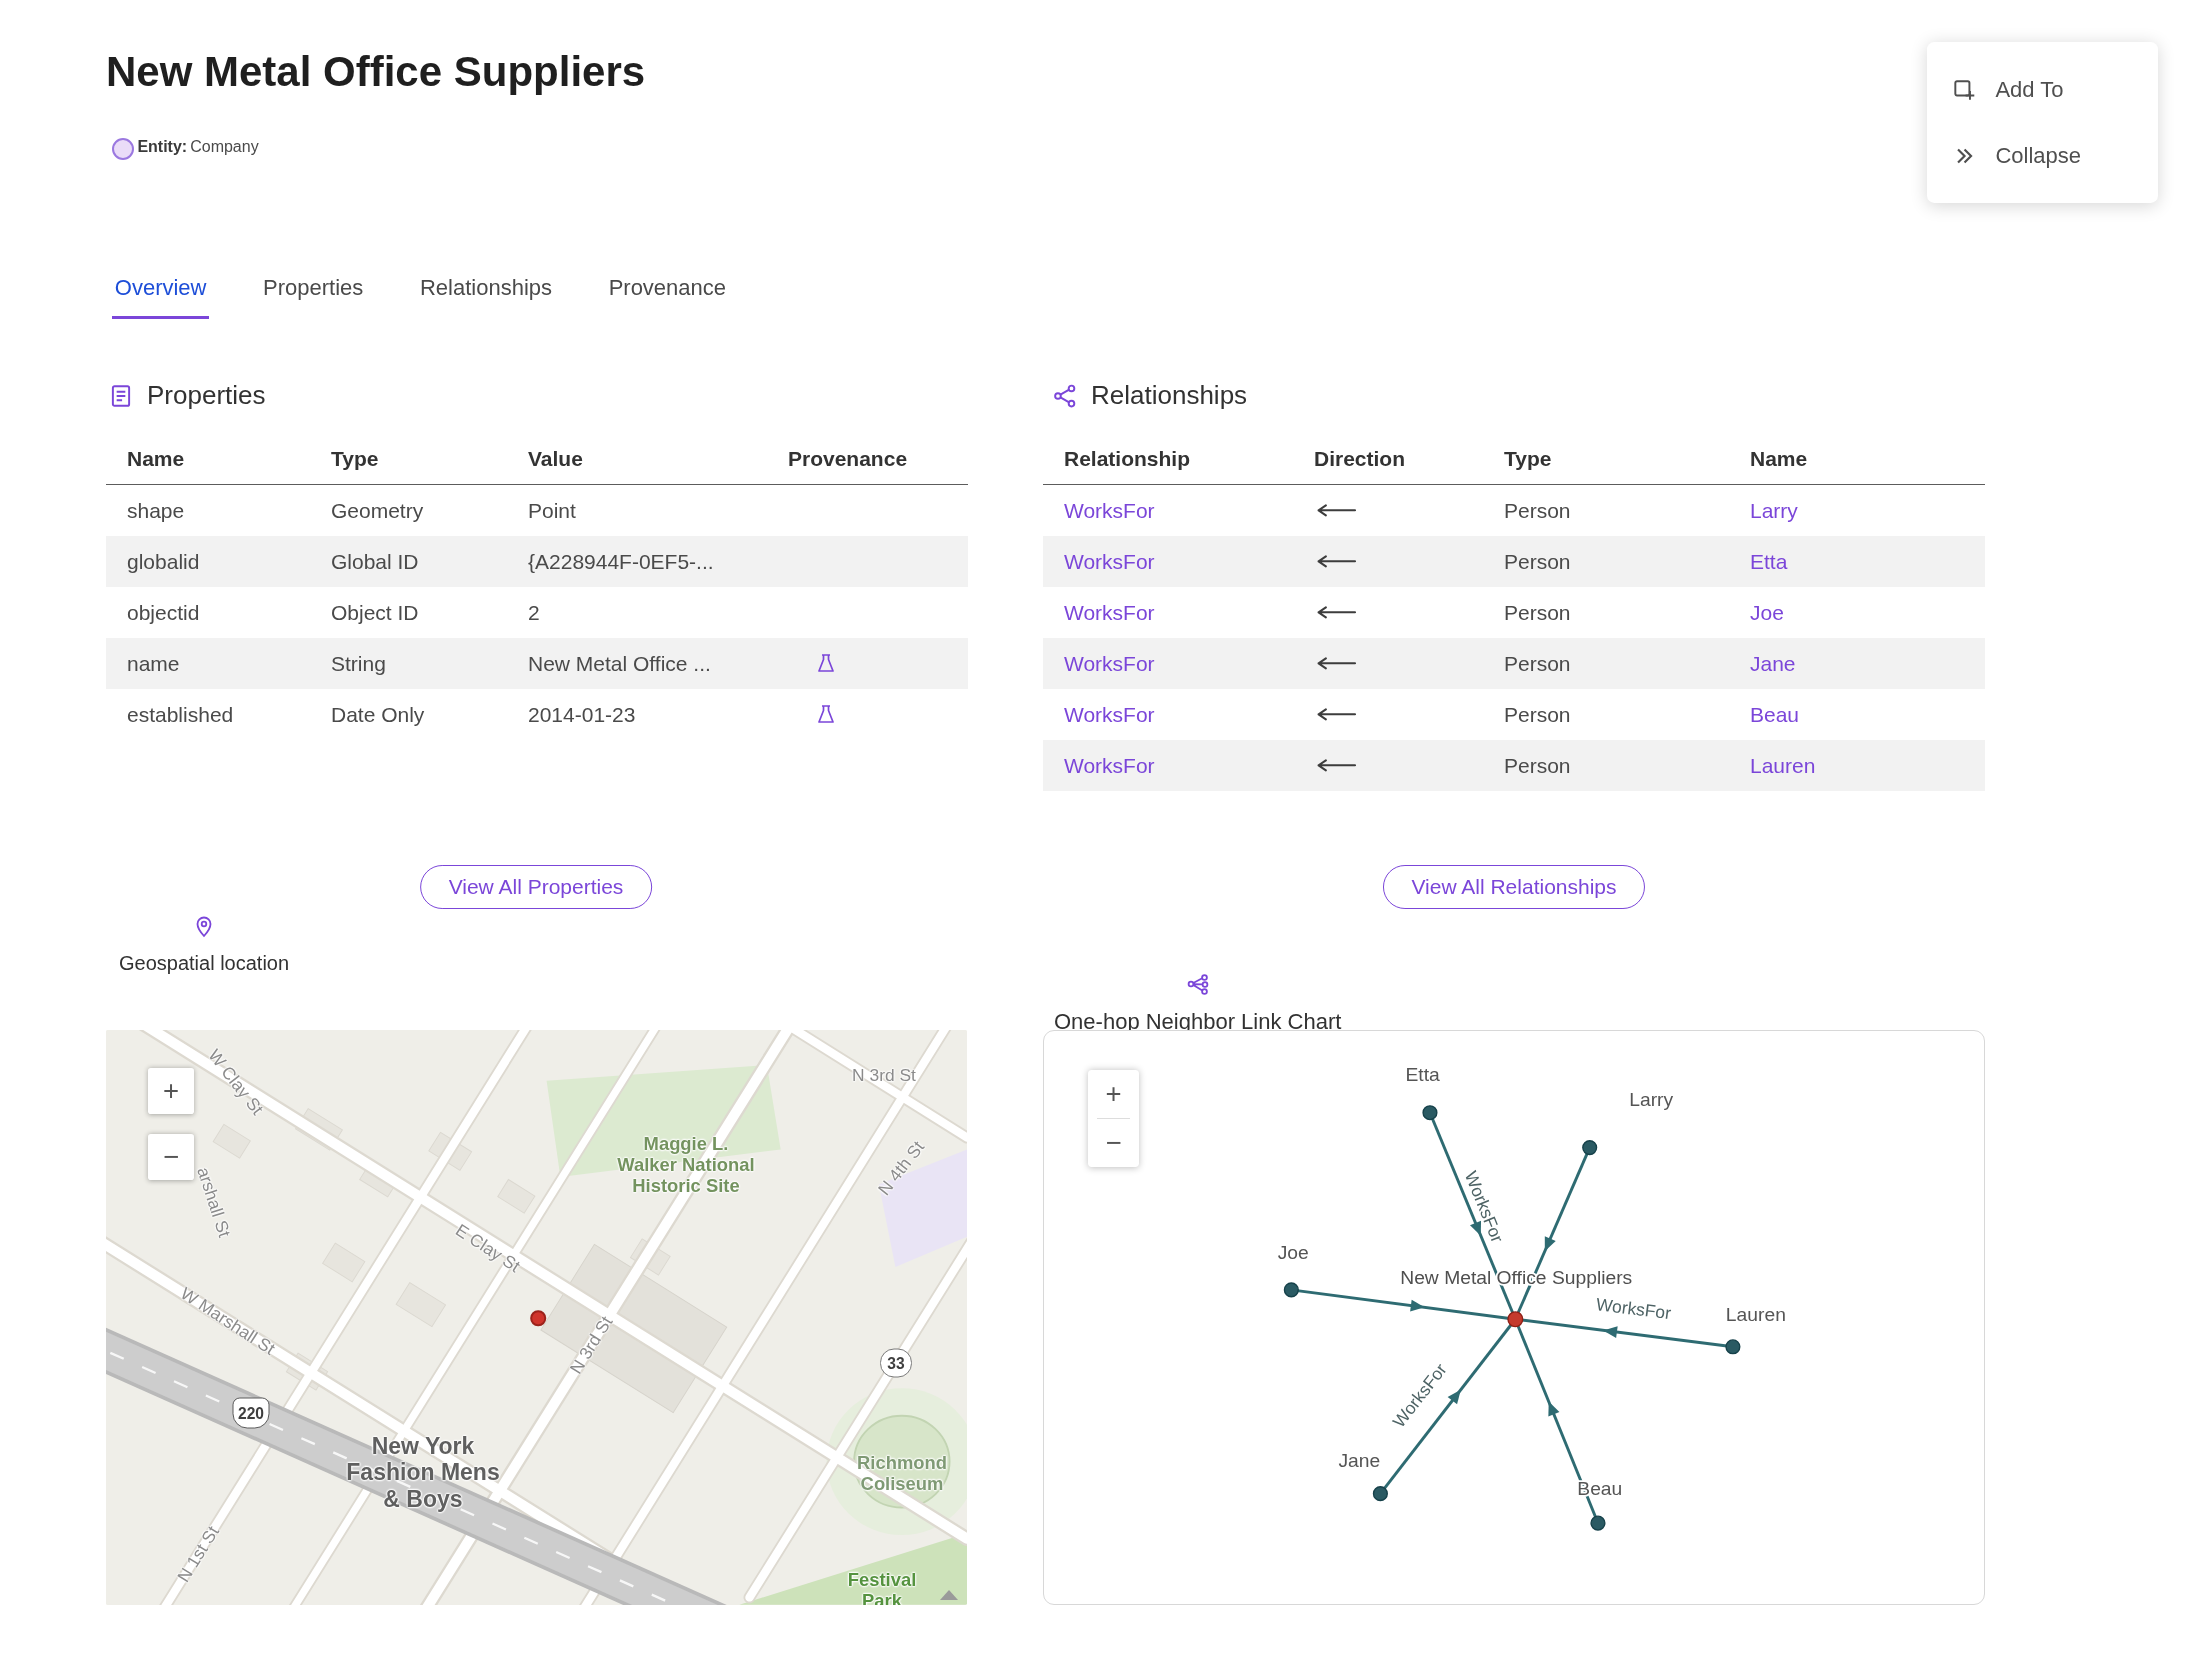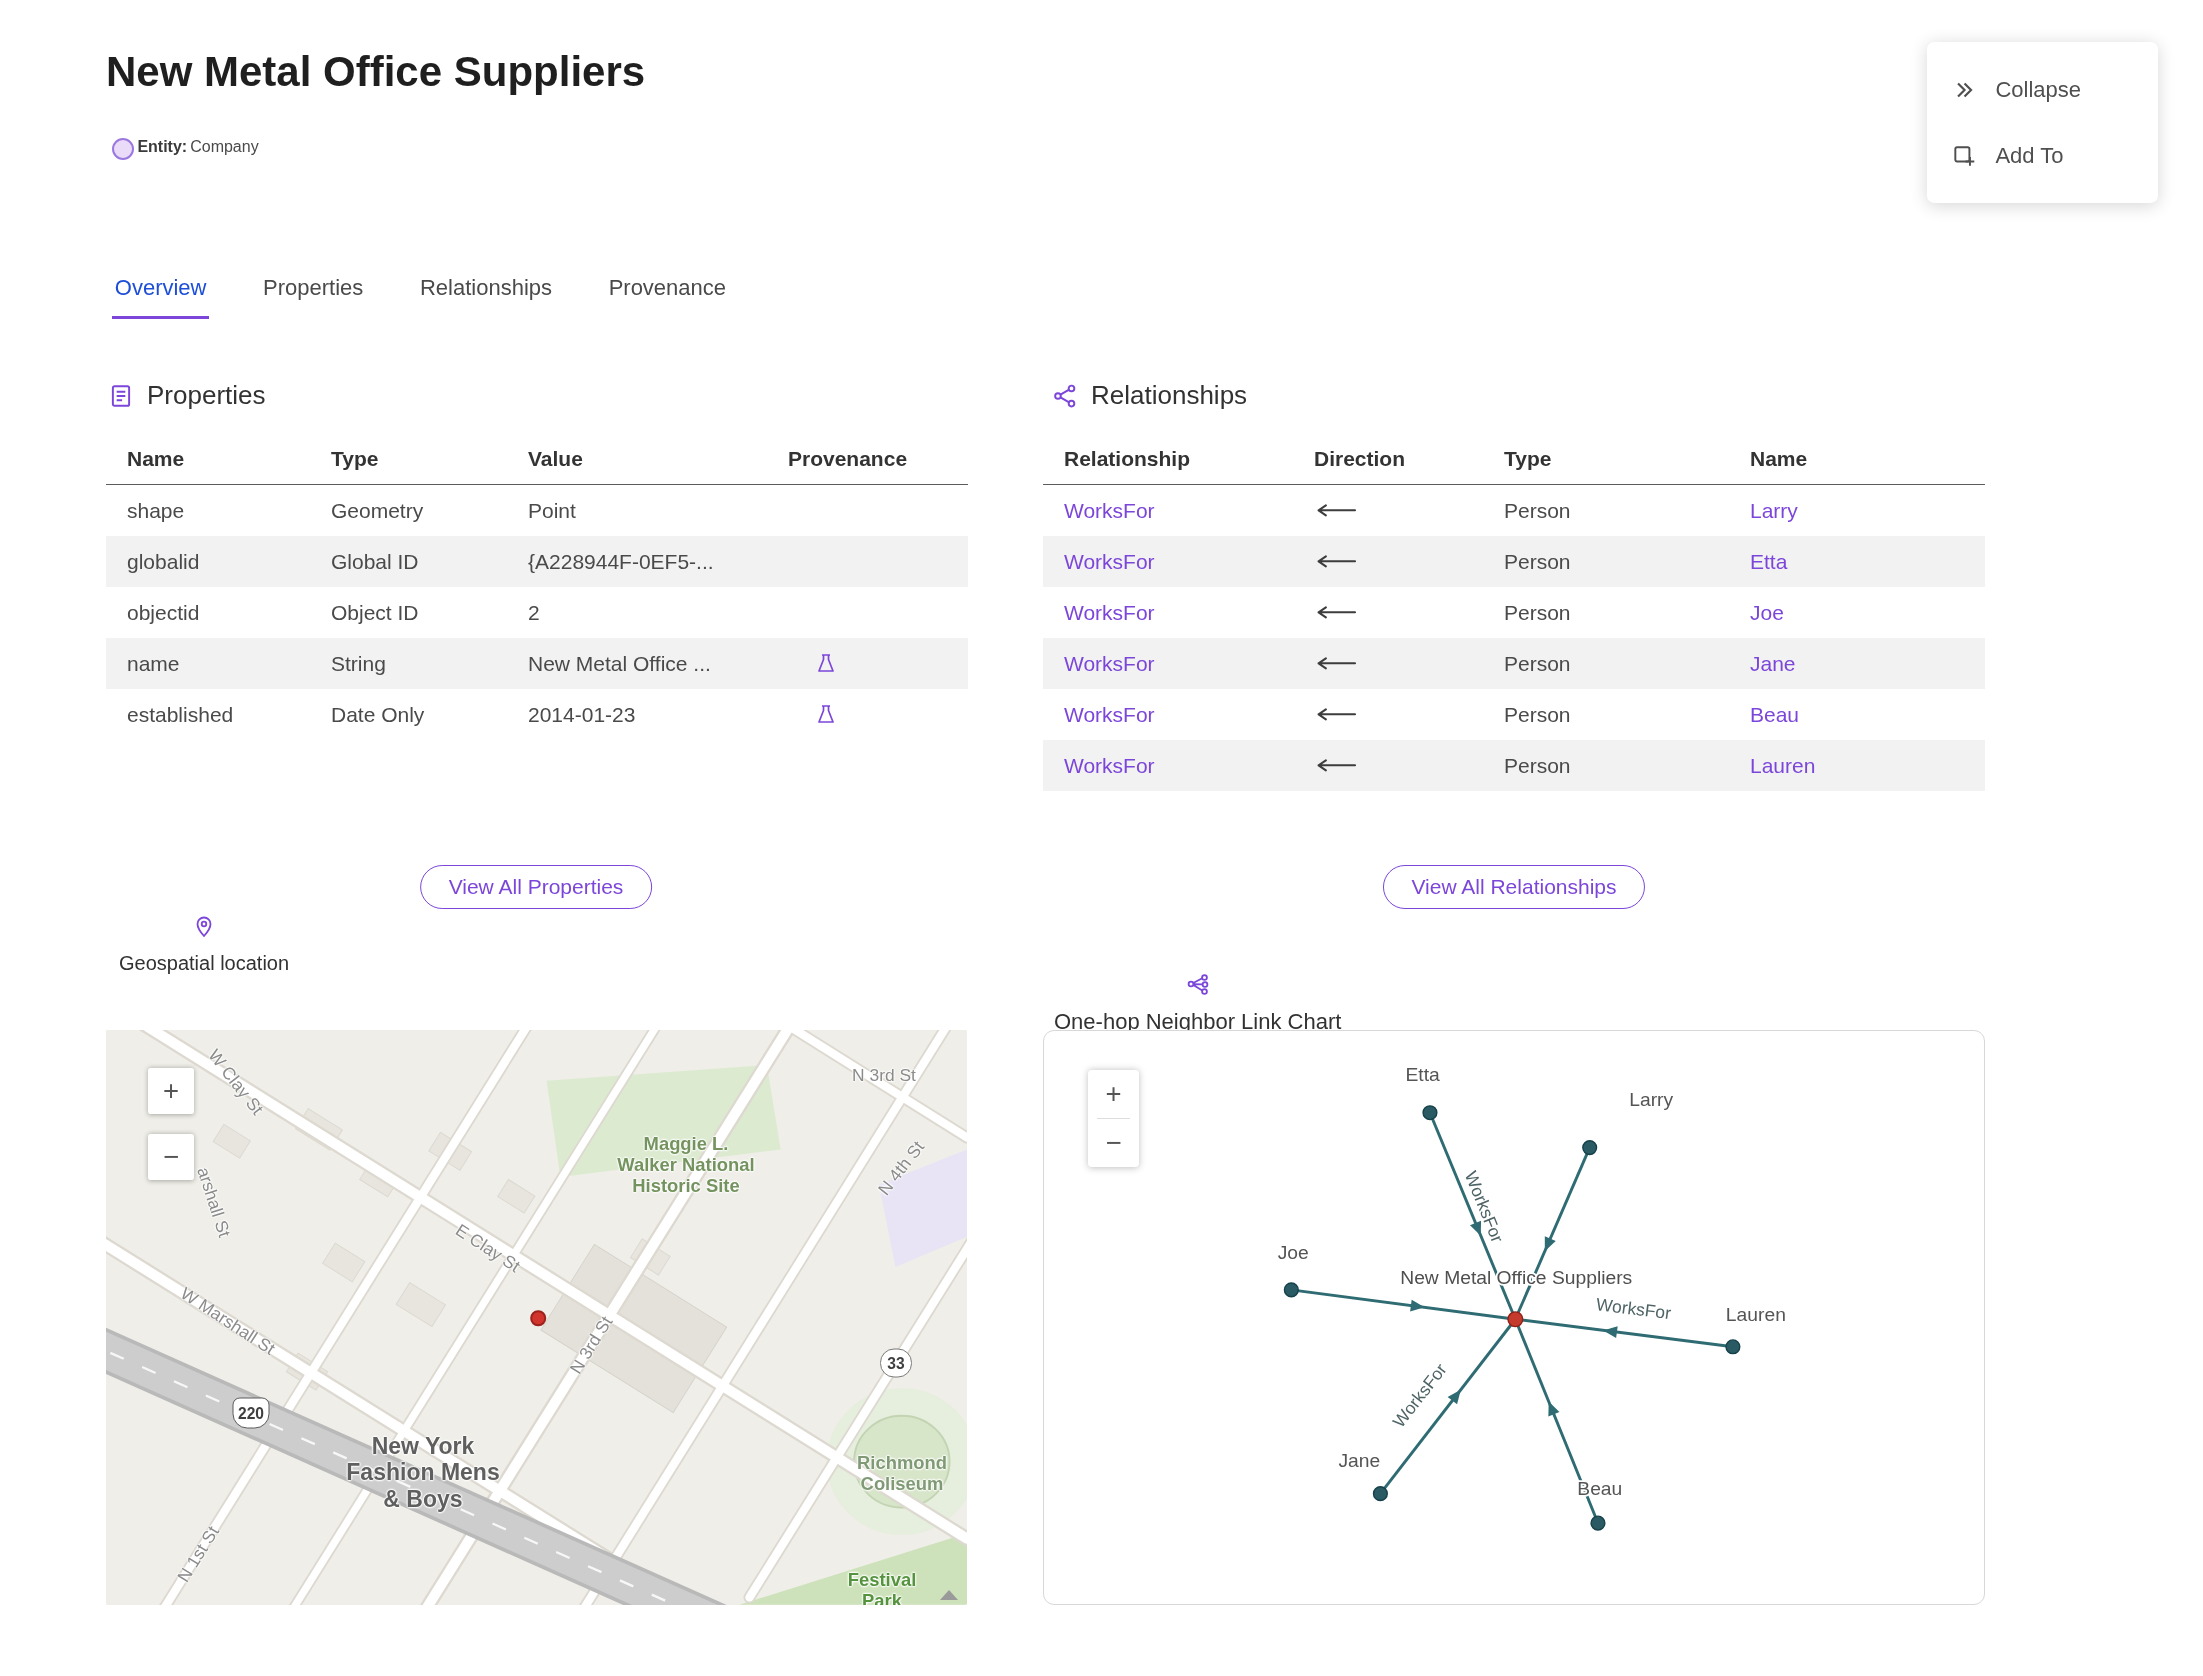--- a/index.html
+++ b/index.html
@@ -76,30 +76,30 @@
 
   <div class="entity-row">
     <span class="entity-dot"></span>
     <span class="entity-label">Entity:</span>
     <span>Company</span>
   </div>
 
   <div class="actions-card">
     <div class="action-item">
       <svg width="26" height="26" viewBox="0 0 24 24">
-        <path d="M6.5 6l6 6-6 6M12.5 6l6 6-6 6" fill="none" stroke="#4f4f4f" stroke-width="2"></path>
-      </svg>
-      <span>Collapse</span>
-    </div>
-    <div class="action-item">
-      <svg width="26" height="26" viewBox="0 0 24 24">
         <rect x="4" y="4" width="13" height="13" rx="1.5" fill="none" stroke="#4f4f4f" stroke-width="1.8"></rect>
         <path d="M17.5 13v8M13.5 17h8" fill="none" stroke="#4f4f4f" stroke-width="1.8"></path>
       </svg>
       <span>Add To</span>
+    </div>
+    <div class="action-item">
+      <svg width="26" height="26" viewBox="0 0 24 24">
+        <path d="M6.5 6l6 6-6 6M12.5 6l6 6-6 6" fill="none" stroke="#4f4f4f" stroke-width="2"></path>
+      </svg>
+      <span>Collapse</span>
     </div>
   </div>
 
   <div class="tabs">
     <span class="tab active">Overview</span>
     <span class="tab">Properties</span>
     <span class="tab">Relationships</span>
     <span class="tab">Provenance</span>
   </div>
 

